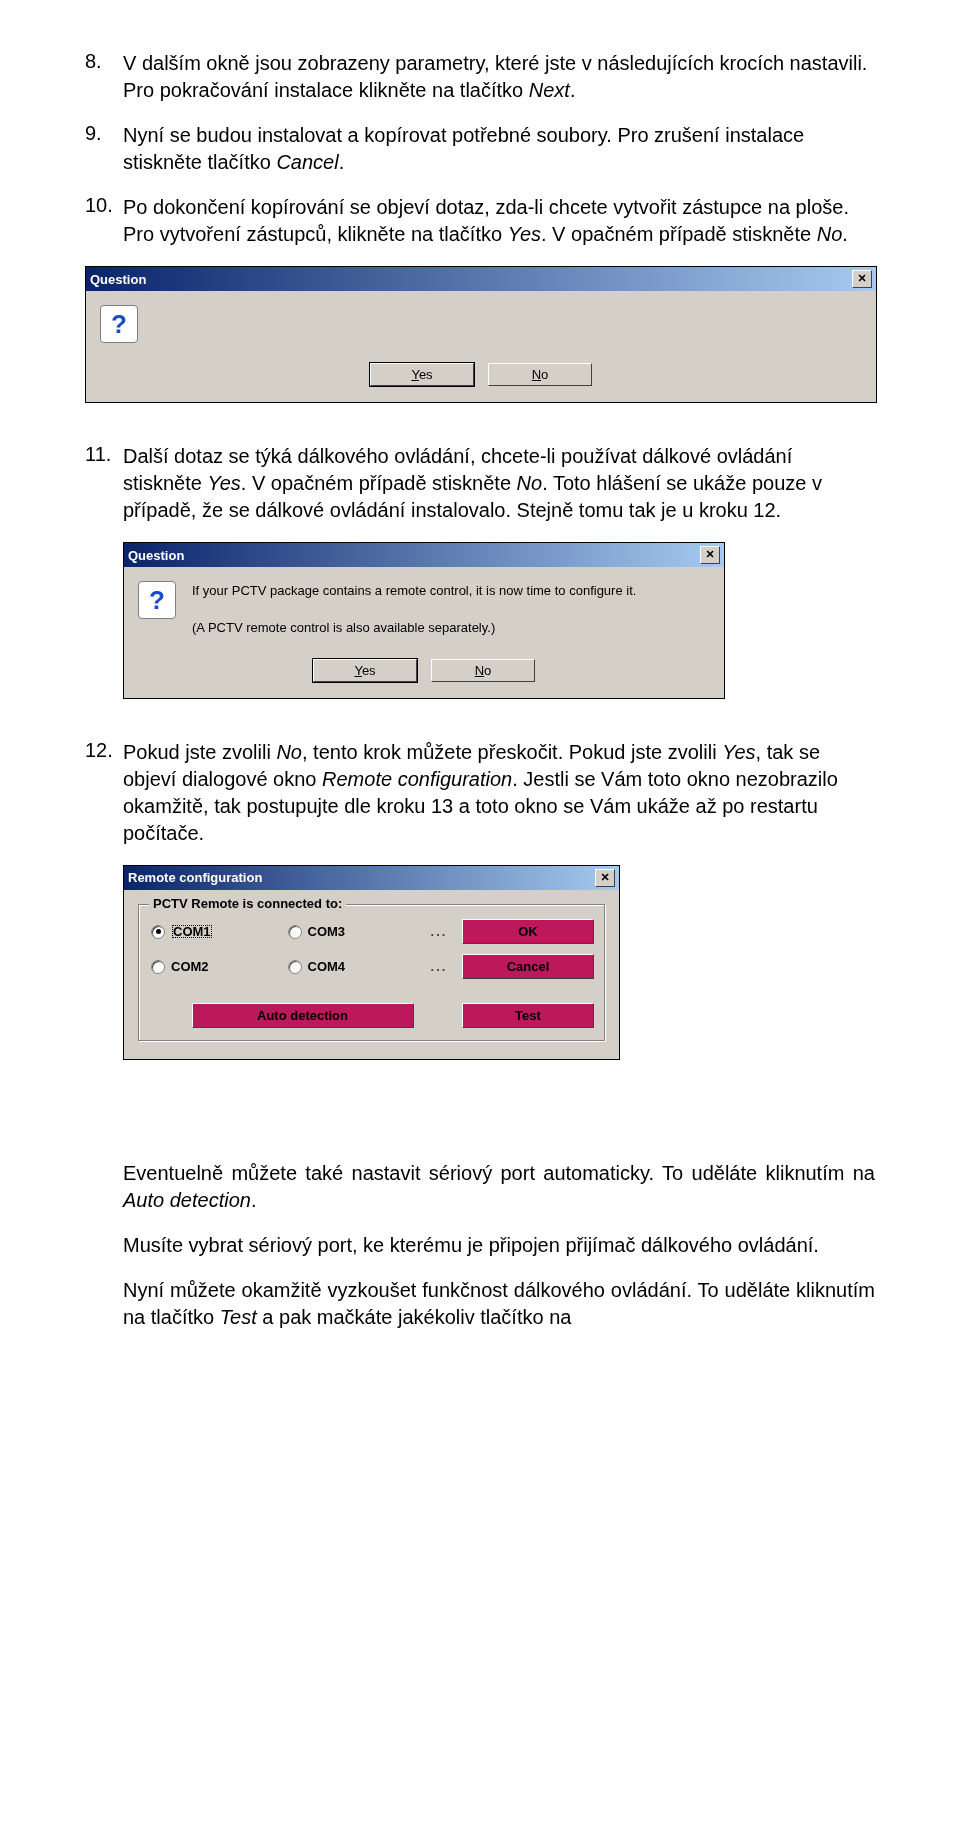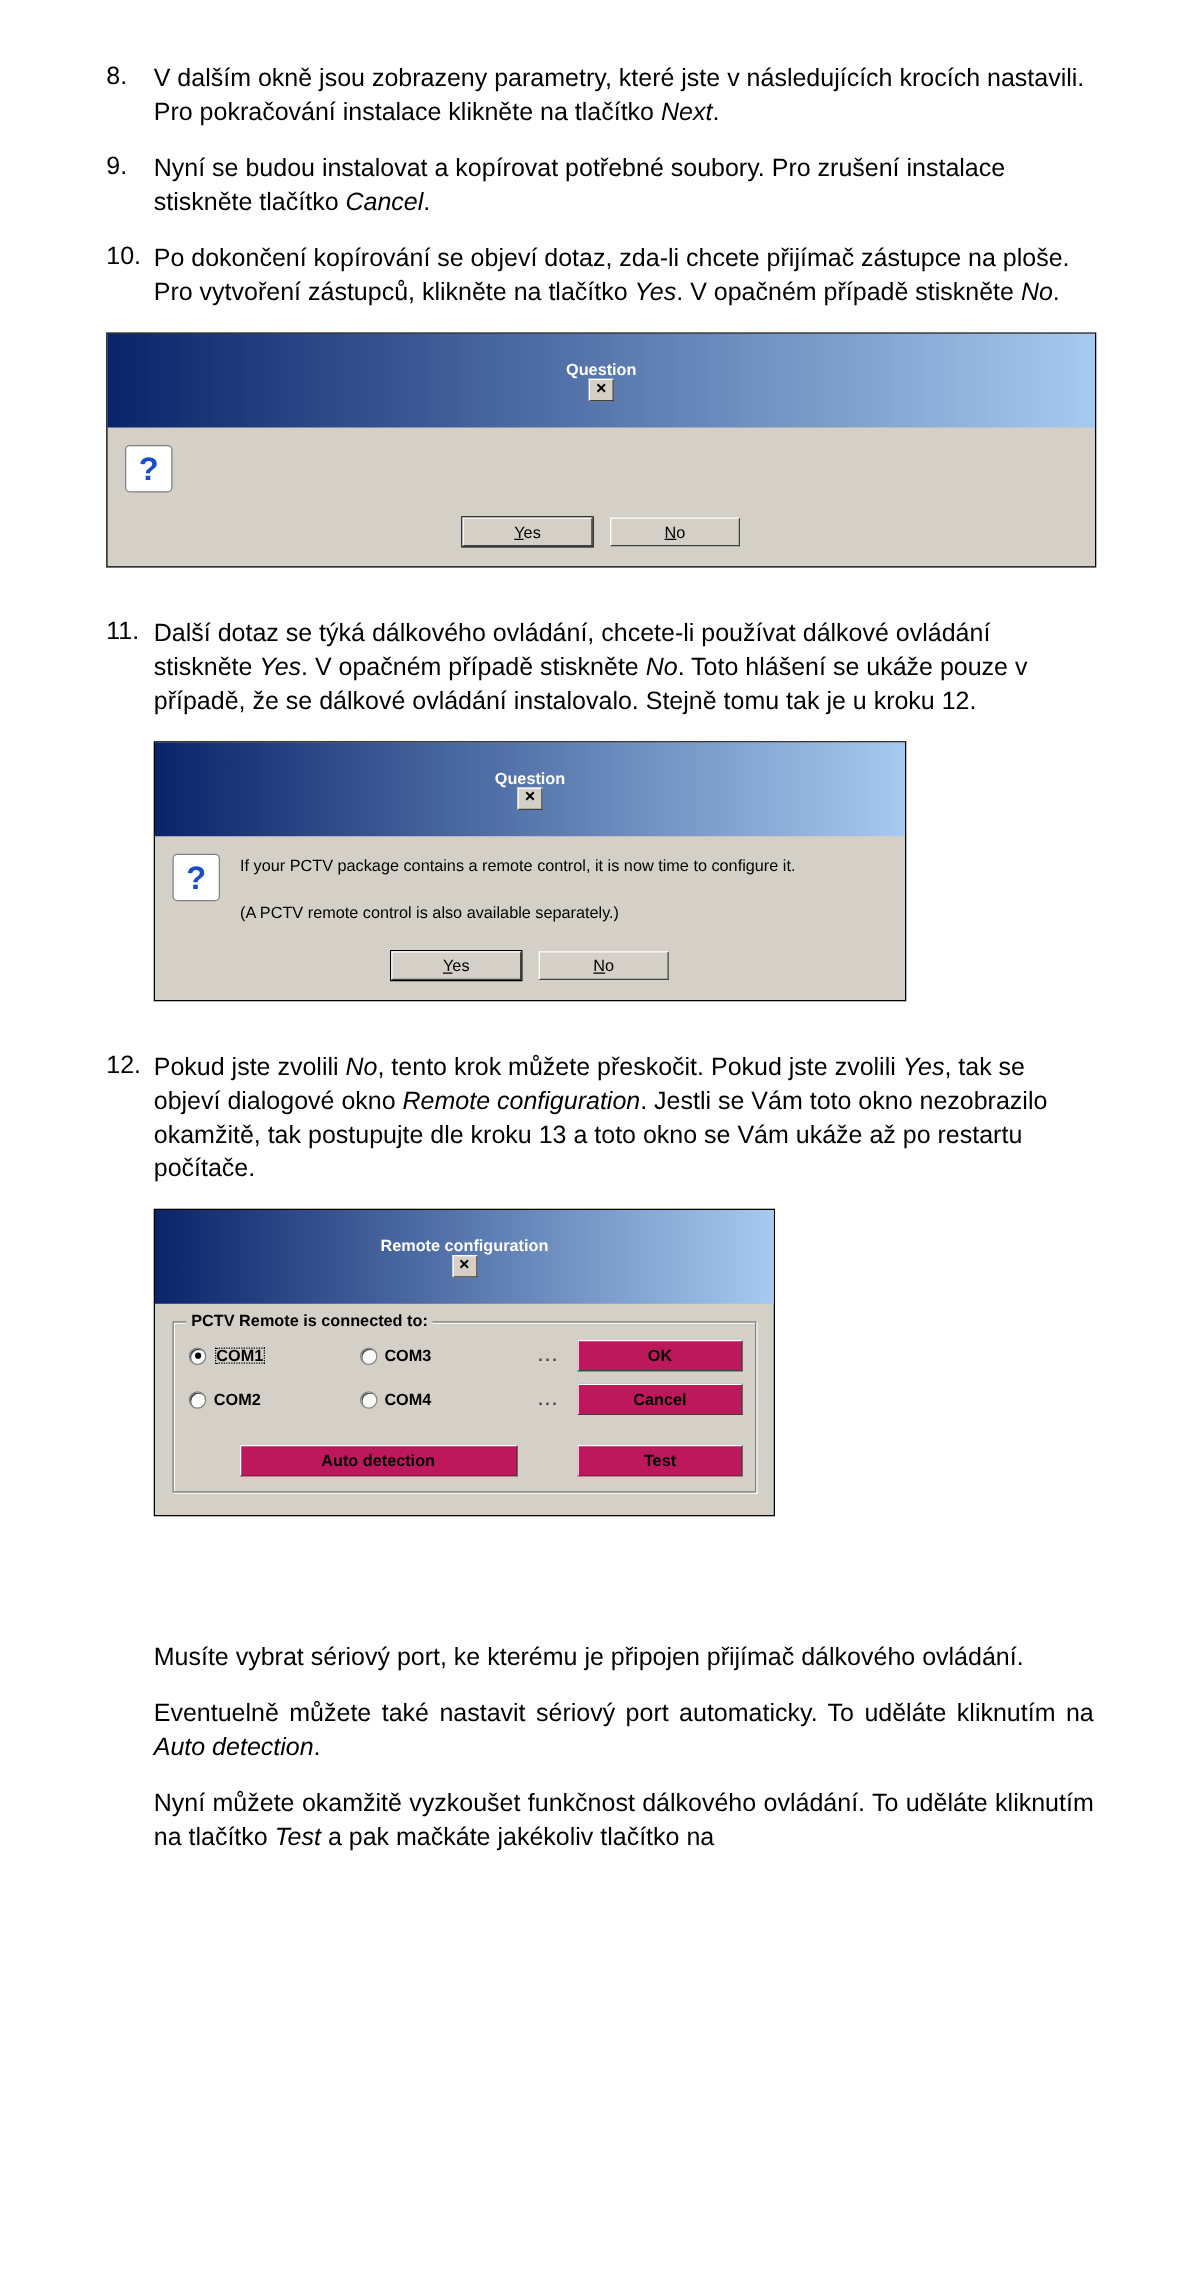--- a/index.html
+++ b/index.html
@@ -43,24 +43,23 @@
     font-family: Tahoma, Arial, sans-serif;
     font-size: 13px;
     color: #000;
   }
   .titlebar {
     display: flex;
     align-items: center;
     justify-content: space-between;
     background: linear-gradient(to right, #0a246a, #a6caf0);
     color: #fff;
-    padding: 21px 4px;
+    padding: 3px 4px;
     font-weight: bold;
     font-size: 13px;
-    flex-direction: column;
   }
   .close-btn {
     width: 18px; height: 16px;
     background: #d4d0c8;
     border-top: 1px solid #fff;
     border-left: 1px solid #fff;
     border-right: 1px solid #404040;
     border-bottom: 1px solid #404040;
     color: #000;
     font-size: 11px;
@@ -215,21 +214,21 @@
   <div class="num-item">
     <div class="num">9.</div>
     <div class="txt">
       <span>Nyní se budou instalovat a kopírovat potřebné soubory. Pro zrušení instalace stiskněte tlačítko </span><span class="italic">Cancel</span><span>.</span>
     </div>
   </div>
 
   <div class="num-item">
     <div class="num">10.</div>
     <div class="txt">
-      <span>Po dokončení kopírování se objeví dotaz, zda-li chcete přijímač zástupce na ploše. Pro vytvoření zástupců, klikněte na tlačítko </span><span class="italic">Yes</span><span>. V opačném případě stiskněte </span><span class="italic">No</span><span>.</span>
+      <span>Po dokončení kopírování se objeví dotaz, zda-li chcete vytvořit zástupce na ploše. Pro vytvoření zástupců, klikněte na tlačítko </span><span class="italic">Yes</span><span>. V opačném případě stiskněte </span><span class="italic">No</span><span>.</span>
     </div>
   </div>
 
   <div class="dialog" style="width:790px;">
     <div class="titlebar">
       <span>Question</span>
       <div class="close-btn">✕</div>
     </div>
     <div class="dialog-body">
       <div class="q-icon">
@@ -317,22 +316,22 @@
           </div>
           <div class="right-btn" style="grid-column:4;"><span class="ul">T</span><span>est</span></div>
         </div>
       </div>
     </div>
   </div>
 
   <div class="gap-big"></div>
 
   <div class="indent-block">
-    <p class="para">Musíte vybrat sériový port, ke kterému je připojen přijímač dálkového ovládání.</p>
     <p class="para">
       <span>Eventuelně  můžete  také  nastavit  sériový  port  automaticky. To uděláte kliknutím na </span><span class="italic">Auto detection</span><span>.</span>
     </p>
+    <p class="para">Musíte vybrat sériový port, ke kterému je připojen přijímač dálkového ovládání.</p>
     <p class="para">
       <span>Nyní můžete okamžitě vyzkoušet funkčnost dálkového ovládání. To uděláte kliknutím na tlačítko </span><span class="italic">Test</span><span> a pak mačkáte jakékoliv tlačítko na</span>
     </p>
   </div>
 
 </div>
 
 </body></html>

